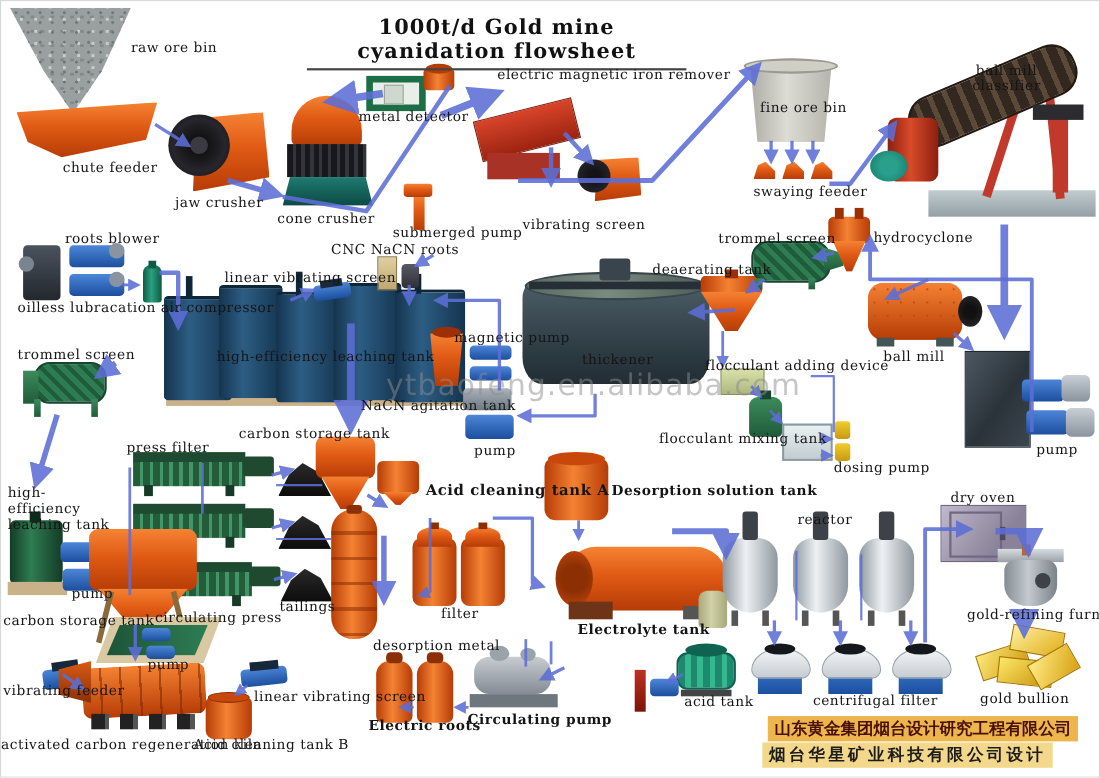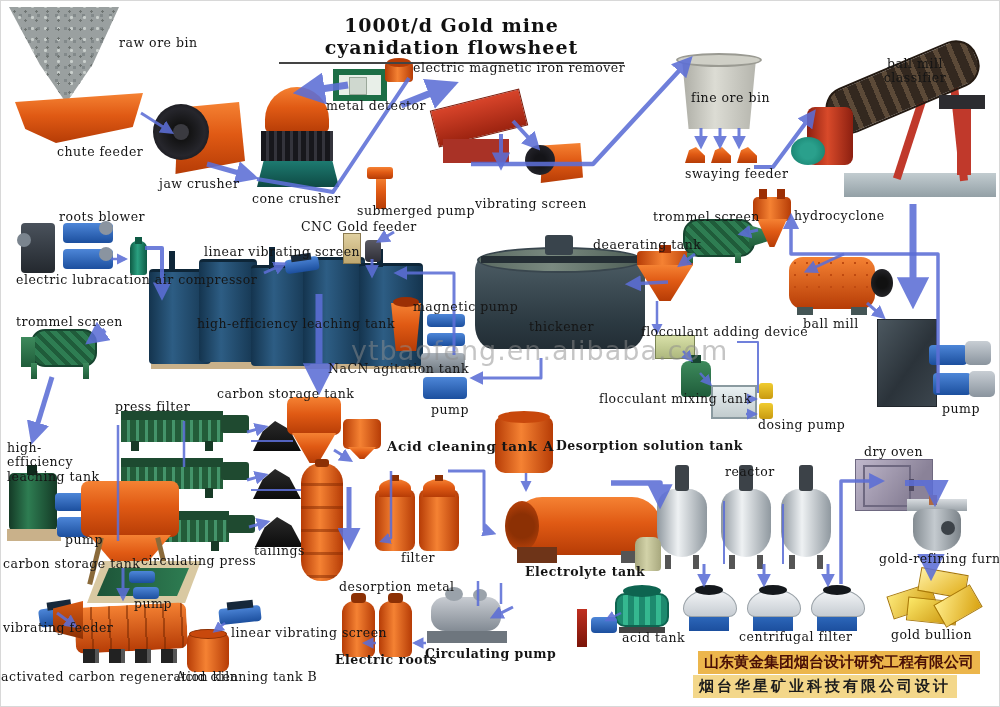--- a/index.html
+++ b/index.html
@@ -489,29 +489,29 @@
   <div class="ttl">1000t/d Gold mine cyanidation flowsheet</div>
   <div class="wm">ytbaofeng.en.alibaba.com</div>
   <div class="credit credit1">山东黄金集团烟台设计研究工程有限公司</div>
   <div class="credit credit2">烟台华星矿业科技有限公司设计</div>
 
   <div class="lbl" style="left:118px;top:35px;">raw ore bin</div>
   <div class="lbl" style="left:56px;top:144px;">chute feeder</div>
   <div class="lbl" style="left:158px;top:176px;">jaw crusher</div>
   <div class="lbl" style="left:251px;top:191px;">cone crusher</div>
   <div class="lbl" style="left:325px;top:98px;">metal detector</div>
-  <div class="lbl" style="left:396px;top:60px;padding-left:16px;">electric magnetic iron remover</div>
+  <div class="lbl" style="left:435px;top:60px;padding-left:16px;">electric magnetic iron remover</div>
   <div class="lbl" style="left:356px;top:203px;">submerged pump</div>
   <div class="lbl" style="left:446px;top:196px;margin-left:28px;">vibrating screen</div>
-  <div class="lbl" style="left:300px;top:219px;">CNC Gold feeder</div>
+  <div class="lbl" style="left:300px;top:219px;">CNC NaCN roots</div>
   <div class="lbl" style="left:690px;top:90px;">fine ore bin</div>
   <div class="lbl" style="left:684px;top:166px;">swaying feeder</div>
   <div class="lbl wrap" style="left:872px;top:56px;width:84px;">ball mill classifier</div>
   <div class="lbl" style="left:58px;top:209px;">roots blower</div>
-  <div class="lbl" style="left:15px;top:272px;">electric lubracation air compressor</div>
+  <div class="lbl" style="left:15px;top:272px;">oilless lubracation air compressor</div>
   <div class="lbl" style="left:15px;top:314px;">trommel screen</div>
   <div class="lbl" style="left:203px;top:244px;">linear vibrating screen</div>
   <div class="lbl" style="left:196px;top:316px;">high-efficiency leaching tank</div>
   <div class="lbl" style="left:412px;top:299px;">magnetic pump</div>
   <div class="lbl" style="left:528px;top:319px;">thickener</div>
   <div class="lbl" style="left:592px;top:237px;">deaerating tank</div>
   <div class="lbl" style="left:652px;top:209px;">trommel screen</div>
   <div class="lbl" style="left:793px;top:208px;">hydrocyclone</div>
   <div class="lbl" style="left:802px;top:316px;">ball mill</div>
   <div class="lbl" style="left:327px;top:361px;">NaCN agitation tank</div>

